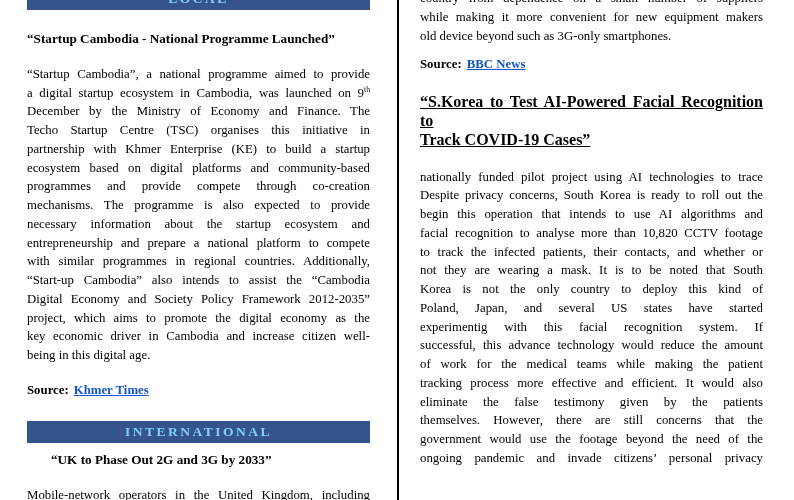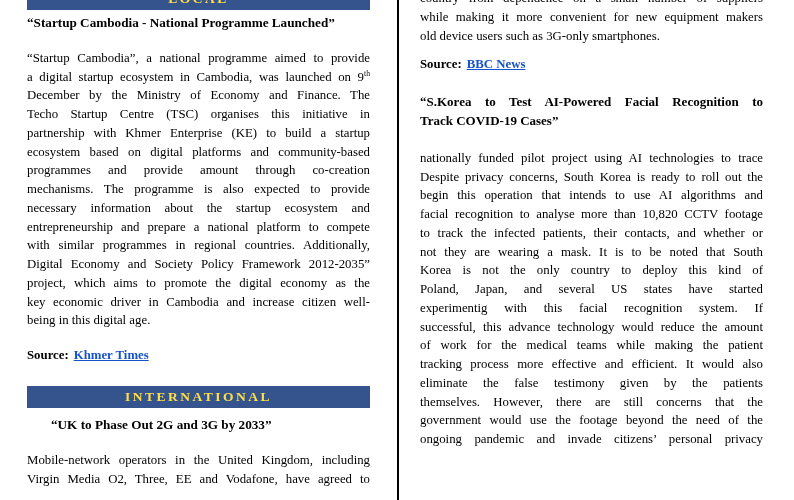--- a/index.html
+++ b/index.html
@@ -12,46 +12,46 @@
   }
   .page { display: flex; width: 794px; height: 500px; }
   .col { box-sizing: border-box; }
   .col-left  { width: 397px; padding: 0 27px 0 27px; }
   .divider   { width: 2px; background: #000; height: 500px; flex: 0 0 2px; }
   .col-right { width: 395px; padding: 0 31px 0 21px; }
 
   .banner {
     height: 22px; line-height: 22px;
     background: var(--banner-blue, #35548E);
-    color: #fde047; text-align: center;
+    color: #7dd3fc; text-align: center;
     font-weight: bold; font-size: 13.5px; letter-spacing: 2.5px;
   }
   .banner-local { margin-top: -12px; }
   .banner-intl  { margin-top: 21px; }
 
   h2 {
     font-size: 13.2px; font-weight: bold;
     line-height: 18.75px; margin: 0;
     text-align: justify;
   }
-  .title-startup { margin-top: 4px; }
+  .title-startup { margin-top: 20px; }
   .title-uk      { margin-top: 8px; margin-left: 24px; }
   .title-korea   { margin-top: 19px; }
 
   .para { font-size: 12.8px; line-height: 18.75px; }
   .para-startup { margin-top: 16px; }
   .para-uk      { margin-top: 16px; }
   .para-uk-cont { margin-top: -11px; }
   .para-korea   { margin-top: 18px; }
 
   .jline { text-align: justify; text-align-last: justify; }
   .jline-last { text-align-last: left; }
   .jline sup { font-size: 0.6em; vertical-align: super; line-height: 0; }
 
-  .title-lines { font-size: 13px; font-weight: bold; line-height: 18.75px; }
+  .title-lines { font-size: 16px; font-weight: bold; line-height: 18.75px; text-decoration: underline; }
 
   .source-line { font-size: 12.8px; line-height: 19px; font-weight: bold; }
   .src-left  { margin-top: 16px; }
   .src-right { margin-top: 10px; }
   .source-label { margin-right: 5px; }
   a.source-link {
     color: var(--link-blue, #1553C8);
     font-weight: bold;
     text-decoration: underline;
     cursor: pointer;
@@ -70,25 +70,26 @@
 
     <h2 class="title-startup">“Startup Cambodia - National Programme Launched”</h2>
 
     <div class="para para-startup">
         <div class="jline">“Startup Cambodia”, a national programme aimed to provide</div>
         <div class="jline">a digital startup ecosystem in Cambodia, was launched on 9<sup>th</sup></div>
         <div class="jline">December by the Ministry of Economy and Finance. The</div>
         <div class="jline">Techo Startup Centre (TSC) organises this initiative in</div>
         <div class="jline">partnership with Khmer Enterprise (KE) to build a startup</div>
         <div class="jline">ecosystem based on digital platforms and community-based</div>
-        <div class="jline">programmes and provide amount through co-creation</div>
+        <div class="jline">programmes and provide compete through co-creation</div>
         <div class="jline">mechanisms. The programme is also expected to provide</div>
         <div class="jline">necessary information about the startup ecosystem and</div>
         <div class="jline">entrepreneurship and prepare a national platform to compete</div>
         <div class="jline">with similar programmes in regional countries. Additionally,</div>
+        <div class="jline">“Start-up Cambodia” also intends to assist the “Cambodia</div>
         <div class="jline">Digital Economy and Society Policy Framework 2012-2035”</div>
         <div class="jline">project, which aims to promote the digital economy as the</div>
         <div class="jline">key economic driver in Cambodia and increase citizen well-</div>
         <div class="jline jline-last">being in this digital age.</div>
       </div>
 
     <p class="source-line src-left">
       <span class="source-label">Source:</span><a class="source-link">Khmer Times</a>
     </p>
 
@@ -105,21 +106,21 @@
 
   </div>
 
   <div class="divider"></div>
 
   <div class="col col-right">
 
     <div class="para para-uk-cont">
         <div class="jline">country from dependence on a small number of suppliers</div>
         <div class="jline">while making it more convenient for new equipment makers</div>
-        <div class="jline jline-last">old device users such as 3G-only smartphones.</div>
+        <div class="jline jline-last">old device beyond such as 3G-only smartphones.</div>
       </div>
 
     <p class="source-line src-right">
       <span class="source-label">Source:</span><a class="source-link">BBC News</a>
     </p>
 
     <div class="title-lines title-korea">
         <div class="jline">“S.Korea to Test AI-Powered Facial Recognition to</div>
         <div class="jline jline-last">Track COVID-19 Cases”</div>
       </div>

